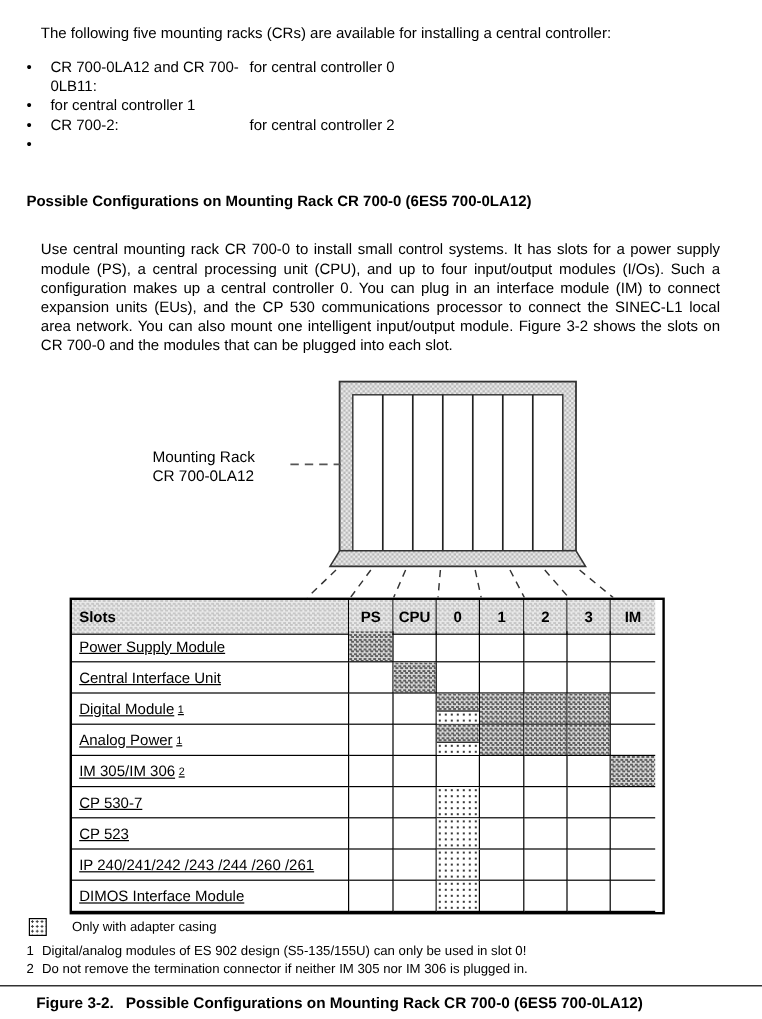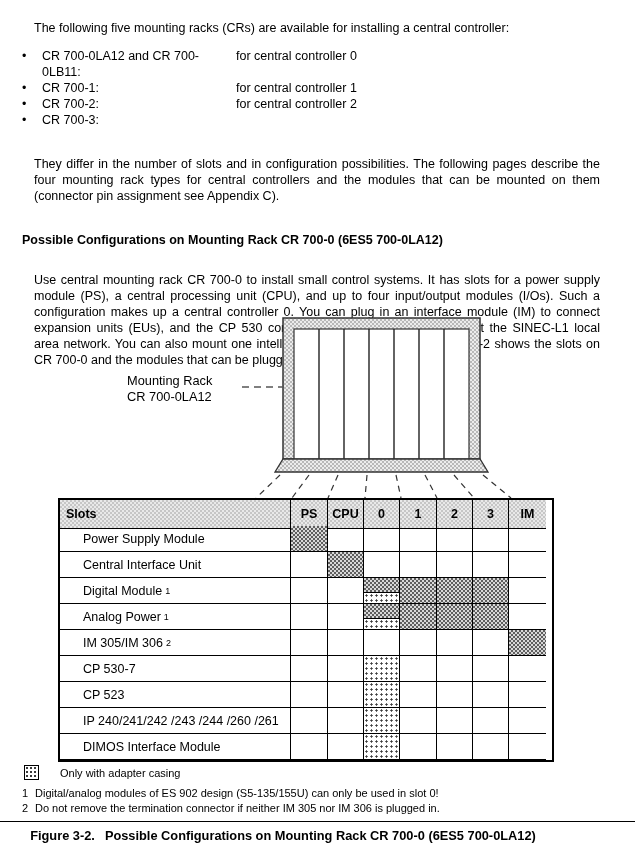--- a/index.html
+++ b/index.html
@@ -5,38 +5,38 @@
   html,body{margin:0;padding:0;background:#fff;}
   .page{position:relative;width:635px;height:849px;background:#fff;color:#000;
         font-family:"Liberation Sans",sans-serif;font-size:12.5px;line-height:16px;overflow:hidden;}
   .text-top{position:absolute;top:8px;left:22px;width:590px;}
   p{margin:12px;}
   .just{text-align:justify;}
   .bullets{margin:0 0 0 0;}
   .b-row{display:flex;}
   .b-dot{width:20px;text-align:left;}
   .b-term{width:166px;}
-  .b-desc{flex:1;margin-left:28px;}
+  .b-desc{flex:1;}
   .gap16{height:16px;}
   .gap12{height:12px;}
   h2{font-size:12.5px;line-height:16px;margin:0;font-weight:bold;}
 
   
   .diagram{position:absolute;top:315px;left:0;width:635px;height:183px;}
 
   
   .slot-table{position:absolute;top:498px;left:22px;width:492px;
       border:2px solid #000;display:grid;
       grid-template-columns:231px 37px 36px 36px 37px 36px 36px 37px;
       grid-auto-rows:26px;margin-left:36px;}
   .slot-table .hrow-cell{height:29px;}
   .cell{border-right:1.5px solid #000;border-bottom:1.5px solid #000;
         display:flex;align-items:center;position:relative;box-sizing:border-box;}
   .cell:nth-child(8n){border-right:none;}
-  .label-cell{padding-left:23px;}
+  .label-cell{padding-left:6px;text-decoration:underline;}
   .head{font-weight:bold;justify-content:center;
         background:repeating-conic-gradient(#c6c6c6 0% 25%,#e9e9e9 0% 50%);
         background-size:4px 4px;}
   .head-slots{justify-content:flex-start;padding-left:6px;}
   .cell[data-fill="dark"]{background:repeating-conic-gradient(#5e5e5e 0% 25%,#d8d8d8 0% 50%);background-size:4px 4px;}
   .cell[data-fill="light"]{background-color:#fff;background-image:radial-gradient(circle,#3a3a3a 27%,rgba(0,0,0,0) 32%);background-size:5px 5px;}
   .cell[data-fill="split"]::before{content:"";position:absolute;left:0;top:0;width:100%;height:54%;
       background:repeating-conic-gradient(#5e5e5e 0% 25%,#d8d8d8 0% 50%);background-size:4px 4px;}
   .cell[data-fill="split"]::after{content:"";position:absolute;left:0;bottom:0;width:100%;height:46%;
       box-sizing:border-box;border-top:1.5px solid #000;
@@ -63,36 +63,33 @@
     <p class="para">The following five mounting racks (CRs) are available for installing a central controller:</p>
 
     <div class="bullets">
       <div class="b-row">
         <span class="b-dot">•</span>
         <span class="b-term">CR 700-0LA12 and CR 700-0LB11:</span>
         <span class="b-desc">for central controller 0</span>
       </div>
       <div class="b-row">
         <span class="b-dot">•</span>
-        <span class="b-term">CR 700-1:</span>
         <span class="b-desc">for central controller 1</span>
       </div>
       <div class="b-row">
         <span class="b-dot">•</span>
         <span class="b-term">CR 700-2:</span>
         <span class="b-desc">for central controller 2</span>
       </div>
       <div class="b-row">
         <span class="b-dot">•</span>
-        <span class="b-term">CR 700-3:</span>
       </div>
     </div>
 
     <div class="gap16"></div>
-    <p class="para just">They differ in the number of slots and in configuration possibilities.  The following pages describe the four mounting rack types for central controllers and the modules that can be mounted on them (connector pin assignment see Appendix C).</p>
     <div class="gap16"></div>
     <h2>Possible Configurations on Mounting Rack CR 700-0 (6ES5 700-0LA12)</h2>
     <div class="gap12"></div>
     <p class="para just">Use central mounting rack CR 700-0 to install small control systems. It has slots for a power supply module (PS), a central processing unit (CPU), and up to four input/output  modules (I/Os). Such a configuration makes up a central controller 0. You can plug in an interface module (IM) to connect expansion units (EUs), and the CP 530 communications processor to connect the SINEC-L1 local area network. You can also mount one intelligent input/output module. Figure 3-2 shows the slots on CR 700-0 and the modules that can be plugged into each slot.</p>
   </div>
 
   <svg class="diagram" viewBox="0 0 635 183" xmlns="http://www.w3.org/2000/svg">
     <defs>
       <pattern id="stip" width="4" height="4" patternUnits="userSpaceOnUse">
         <rect width="4" height="4" fill="#ececec"></rect>

